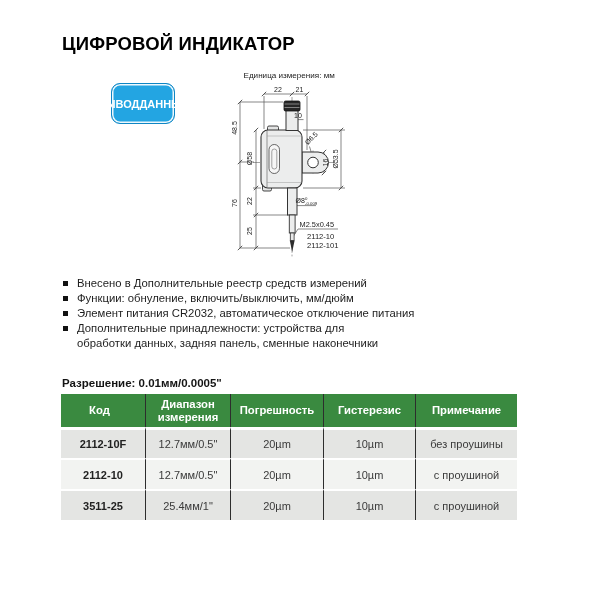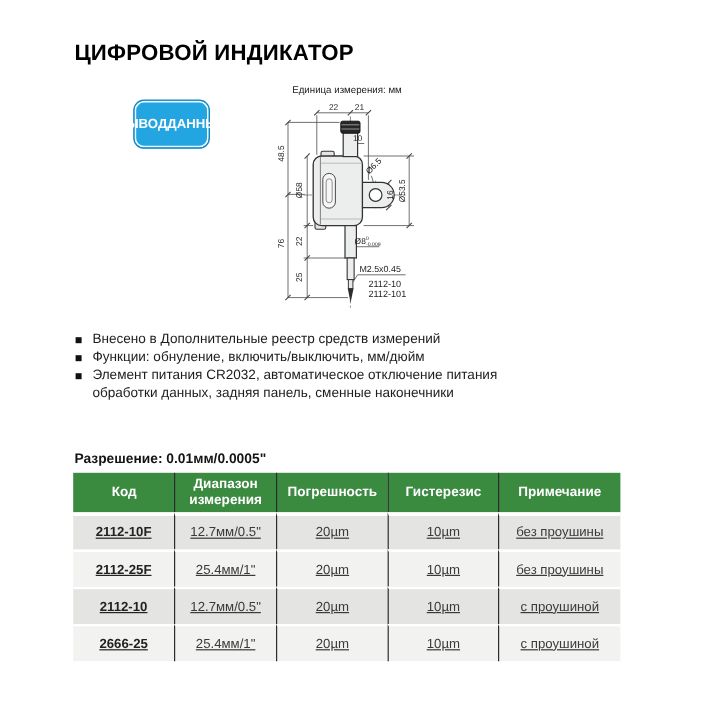--- a/index.html
+++ b/index.html
@@ -42,24 +42,24 @@
     position:absolute; left:61px; top:394px; width:456px;
     border-collapse:separate; border-spacing:0; table-layout:fixed;
     font-size:11px;
   }
   col.c1{width:84px} col.c2{width:85px} col.c3{width:93px} col.c4{width:92px} col.c5{width:102px}
   .spec th {
     background:#3a8a40; color:#ffffff; font-weight:bold; font-size:11.3px;
     height:33px; line-height:13px; vertical-align:middle; text-align:center;
     border-left:1px solid #2d2d2d; padding:2px 3px;
   }
-  .spec th:first-child { border-left:none; text-align:center; padding-left:4px; }
+  .spec th:first-child { border-left:none; text-align:left; padding-left:28px; }
   .spec td {
     height:31px; text-align:center; vertical-align:middle; color:#3a3a3a;
-    border-top:2px solid #ffffff; border-left:1px solid #2d2d2d; padding:0 2px;text-decoration:underline;
+    border-top:2px solid #ffffff; border-left:1px solid #2d2d2d; padding:0 2px;
   }
   .spec td:first-child { border-left:none; font-weight:bold; color:#222; }
   .spec tbody tr:first-child td { border-top:3px solid #ffffff; }
   .spec tbody tr:nth-child(odd) td { background:#e4e5e3; }
   .spec tbody tr:nth-child(even) td { background:#f2f3f1; }
   .spec tbody tr:nth-child(5) td { background:#e6ebe2; }
 </style>
 </head>
 <body>
 
@@ -158,20 +158,21 @@
     <text x="307" y="239" font-size="7.6">2112-10</text>
     <text x="307" y="247.5" font-size="7.6">2112-101</text>
   </g>
 </svg>
 </div>
 
 <ul class="features">
     <li>Внесено в Дополнительные реестр средств измерений</li>
     <li>Функции: обнуление, включить/выключить, мм/дюйм</li>
     <li>Элемент питания CR2032, автоматическое отключение питания</li>
+    <li>Дополнительные принадлежности: устройства для</li>
     <li class="no-bullet">обработки данных, задняя панель, сменные наконечники</li>
   </ul>
 
 <div class="resolution">Разрешение: 0.01мм/0.0005"</div>
 
 <table class="spec">
   <colgroup>
       <col class="c1">
       <col class="c2">
       <col class="c3">
@@ -189,34 +190,27 @@
   </thead>
   <tbody>
       <tr>
       <td>2112-10F</td>
       <td>12.7мм/0.5"</td>
       <td>20µm</td>
       <td>10µm</td>
       <td>без проушины</td>
     </tr>
       <tr>
-      <td>2112-25F</td>
-      <td>25.4мм/1"</td>
-      <td>20µm</td>
-      <td>10µm</td>
-      <td>без проушины</td>
-    </tr>
-      <tr>
       <td>2112-10</td>
       <td>12.7мм/0.5"</td>
       <td>20µm</td>
       <td>10µm</td>
       <td>с проушиной</td>
     </tr>
       <tr>
-      <td>2666-25</td>
+      <td>3511-25</td>
       <td>25.4мм/1"</td>
       <td>20µm</td>
       <td>10µm</td>
       <td>с проушиной</td>
     </tr>
     </tbody>
 </table>
 
 </body></html>

